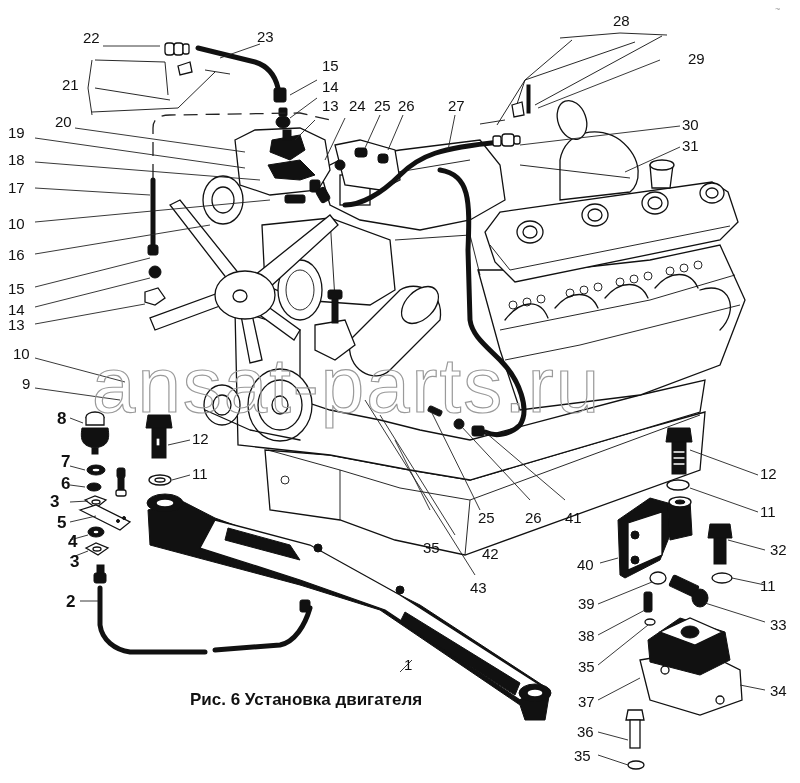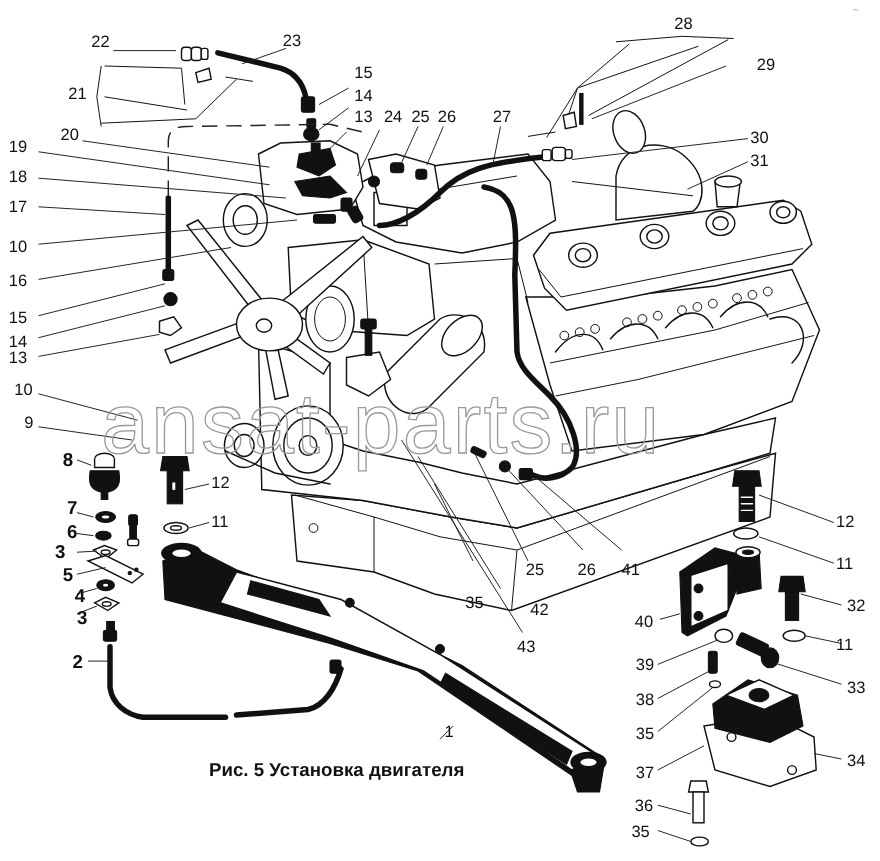--- a/index.html
+++ b/index.html
@@ -401,13 +401,13 @@
     <text class="lbl" x="578" y="707">37</text>
     <text class="lbl" x="578" y="641">38</text>
     <text class="lbl" x="578" y="609">39</text>
     <text class="lbl" x="577" y="570">40</text>
     <text class="lbl" x="565" y="523">41</text>
     <text class="lbl" x="482" y="559">42</text>
     <text class="lbl" x="470" y="593">43</text>
   </g>
 </svg>
 
-<div class="caption">Рис. 5 Установка двигателя</div>
+<div class="caption">Рис. 6 Установка двигателя</div>
 
 </body></html>

